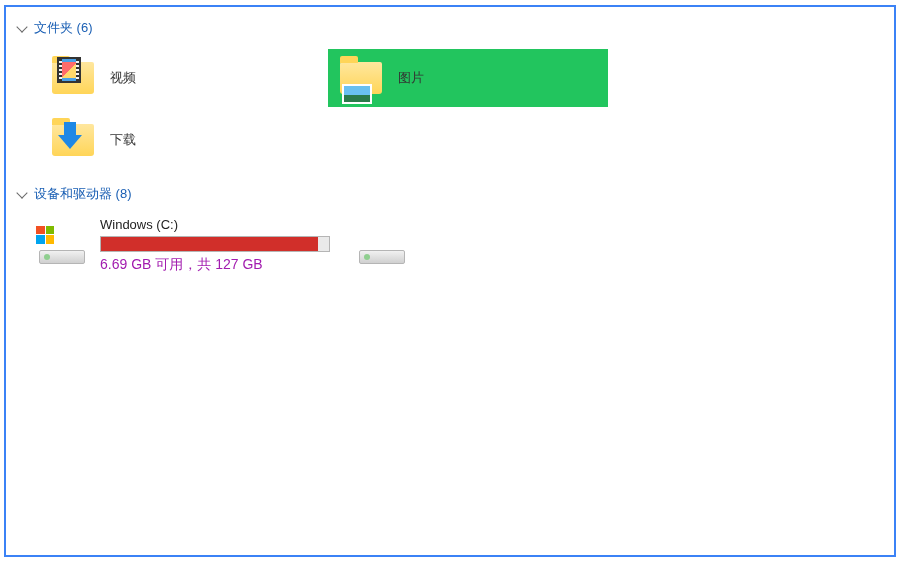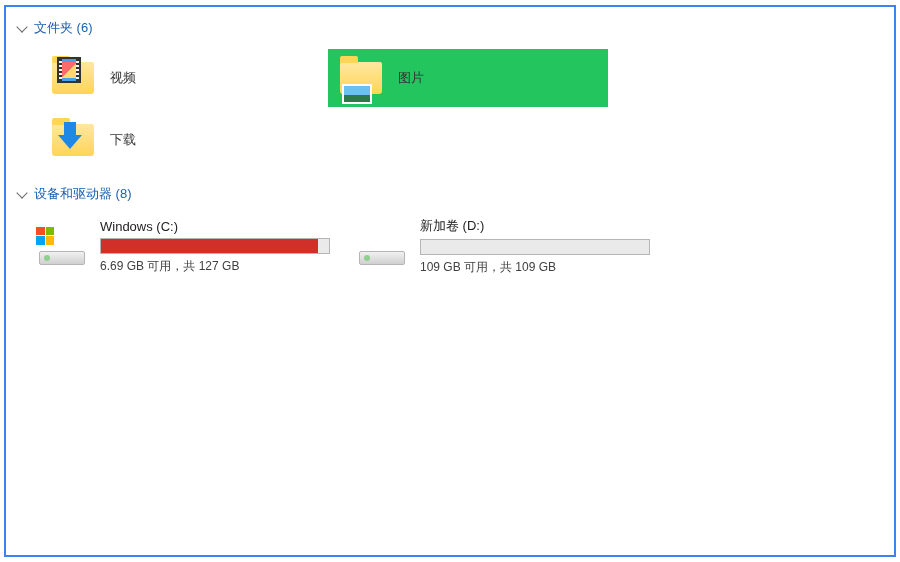--- a/index.html
+++ b/index.html
@@ -269,22 +269,22 @@
       background: #eaeaea;
       position: relative;
       margin-bottom: 4px;
     }
     .capacity-fill {
       height: 100%;
     }
     .capacity-fill.red { background: #d12f2a; }
     .capacity-fill.normal { background: #26a0da; }
     .drive-stats {
-      color: #404040;
-      font-size: 12px;
+      color: #a21caf;
+      font-size: 14px;
     }
   </style>
 </head>
 <body>
 
 <div class="container">
 
   <div class="group-header">
     <span class="chevron"></span>
     <span>文件夹 (6)</span>
@@ -347,24 +347,17 @@
           <div class="capacity-fill red" style="width:95%"></div>
         </div>
         <div class="drive-stats">6.69 GB 可用，共 127 GB</div>
       </div>
     </div>
 
     <div class="drive-item">
       <div class="drive-icon-wrap">
         <div class="drive-shape"></div>
       </div>
-      <div class="drive-info">
-        <div class="drive-name">新加卷 (D:)</div>
-        <div class="capacity-bar">
-          <div class="capacity-fill normal" style="width:0%"></div>
-        </div>
-        <div class="drive-stats">109 GB 可用，共 109 GB</div>
-      </div>
     </div>
 
   </div>
 
 </div>
 
 </body></html>

